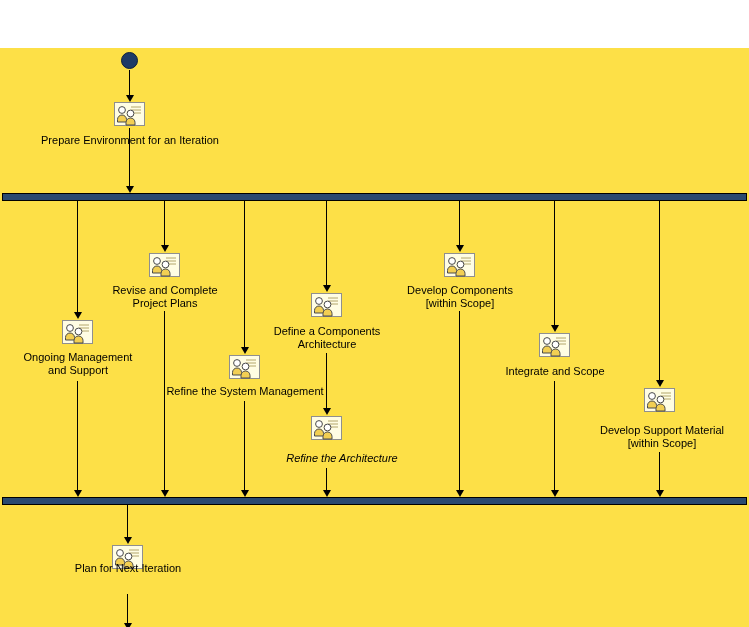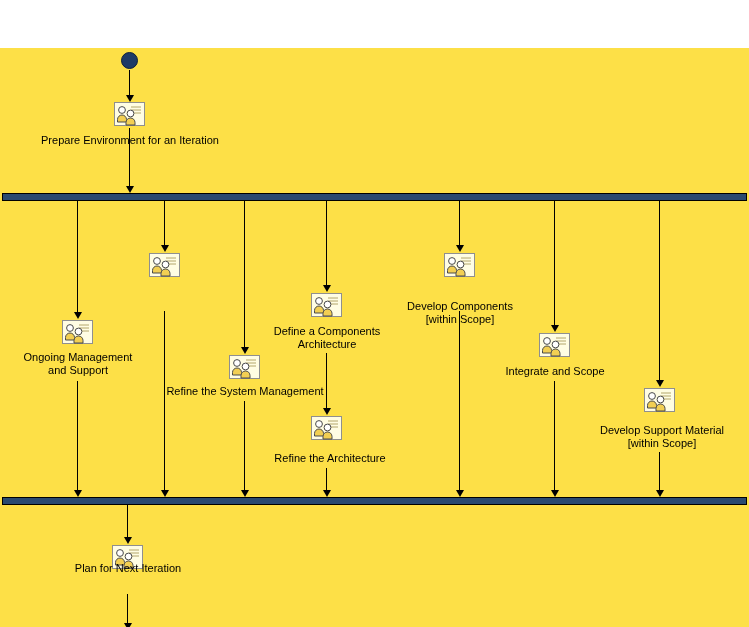--- a/index.html
+++ b/index.html
@@ -81,44 +81,46 @@
   <svg class="icon" style="left:62px; top:272px;">
       <use href="#act-icon"></use>
     </svg>
   <div class="lbl" style="left:8px; top:303px; width:140px;text-align:center;">Ongoing Management
 and Support</div>
   <div class="arrow" style="left:77px; top:333px; height:109px;"></div>
 
   <svg class="icon" style="left:149px; top:205px;">
       <use href="#act-icon"></use>
     </svg>
+  <div class="lbl" style="left:95px; top:236px; width:140px;">Revise and Complete
+Project Plans</div>
   <div class="arrow" style="left:164px; top:263px; height:179px;"></div>
 
   <svg class="icon" style="left:229px; top:307px;">
       <use href="#act-icon"></use>
     </svg>
   <div class="lbl" style="left:155px; top:337px; width:180px;">Refine the System Management</div>
   <div class="arrow" style="left:244px; top:353px; height:89px;"></div>
 
   <svg class="icon" style="left:311px; top:245px;">
       <use href="#act-icon"></use>
     </svg>
   <div class="lbl" style="left:257px; top:277px; width:140px;">Define a Components
 Architecture</div>
   <div class="arrow" style="left:326px; top:305px; height:55px;"></div>
   <svg class="icon" style="left:311px; top:368px;">
       <use href="#act-icon"></use>
     </svg>
-  <div class="lbl" style="left:250px; top:404px; width:160px;">Refine the Architecture</div>
+  <div class="lbl" style="left:262px; top:404px; width:160px;font-style:italic;">Refine the Architecture</div>
   <div class="arrow" style="left:326px; top:420px; height:22px;"></div>
 
   <svg class="icon" style="left:444px; top:205px;">
       <use href="#act-icon"></use>
     </svg>
-  <div class="lbl" style="left:385px; top:252px; width:150px;">Develop Components
+  <div class="lbl" style="left:385px; top:236px; width:150px;">Develop Components
 [within Scope]</div>
   <div class="arrow" style="left:459px; top:263px; height:179px;"></div>
 
   <svg class="icon" style="left:539px; top:285px;">
       <use href="#act-icon"></use>
     </svg>
   <div class="lbl" style="left:485px; top:317px; width:140px;">Integrate and Scope</div>
   <div class="arrow" style="left:554px; top:333px; height:109px;"></div>
 
   <svg class="icon" style="left:644px; top:340px;">

